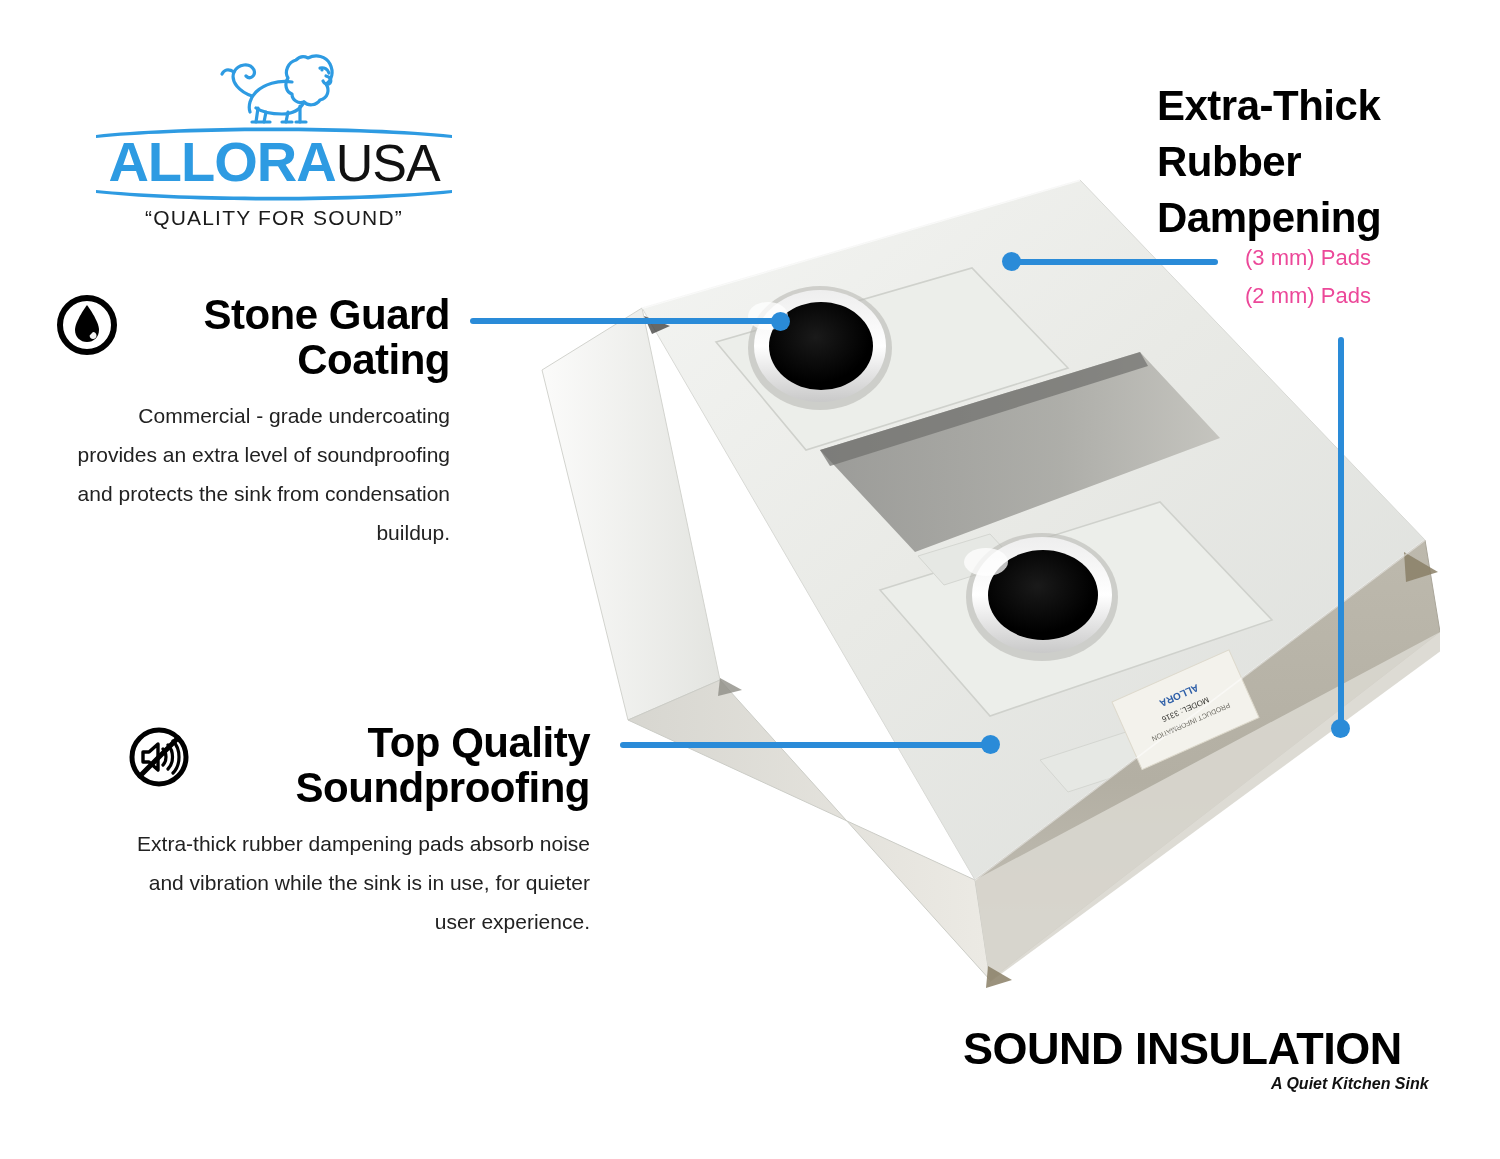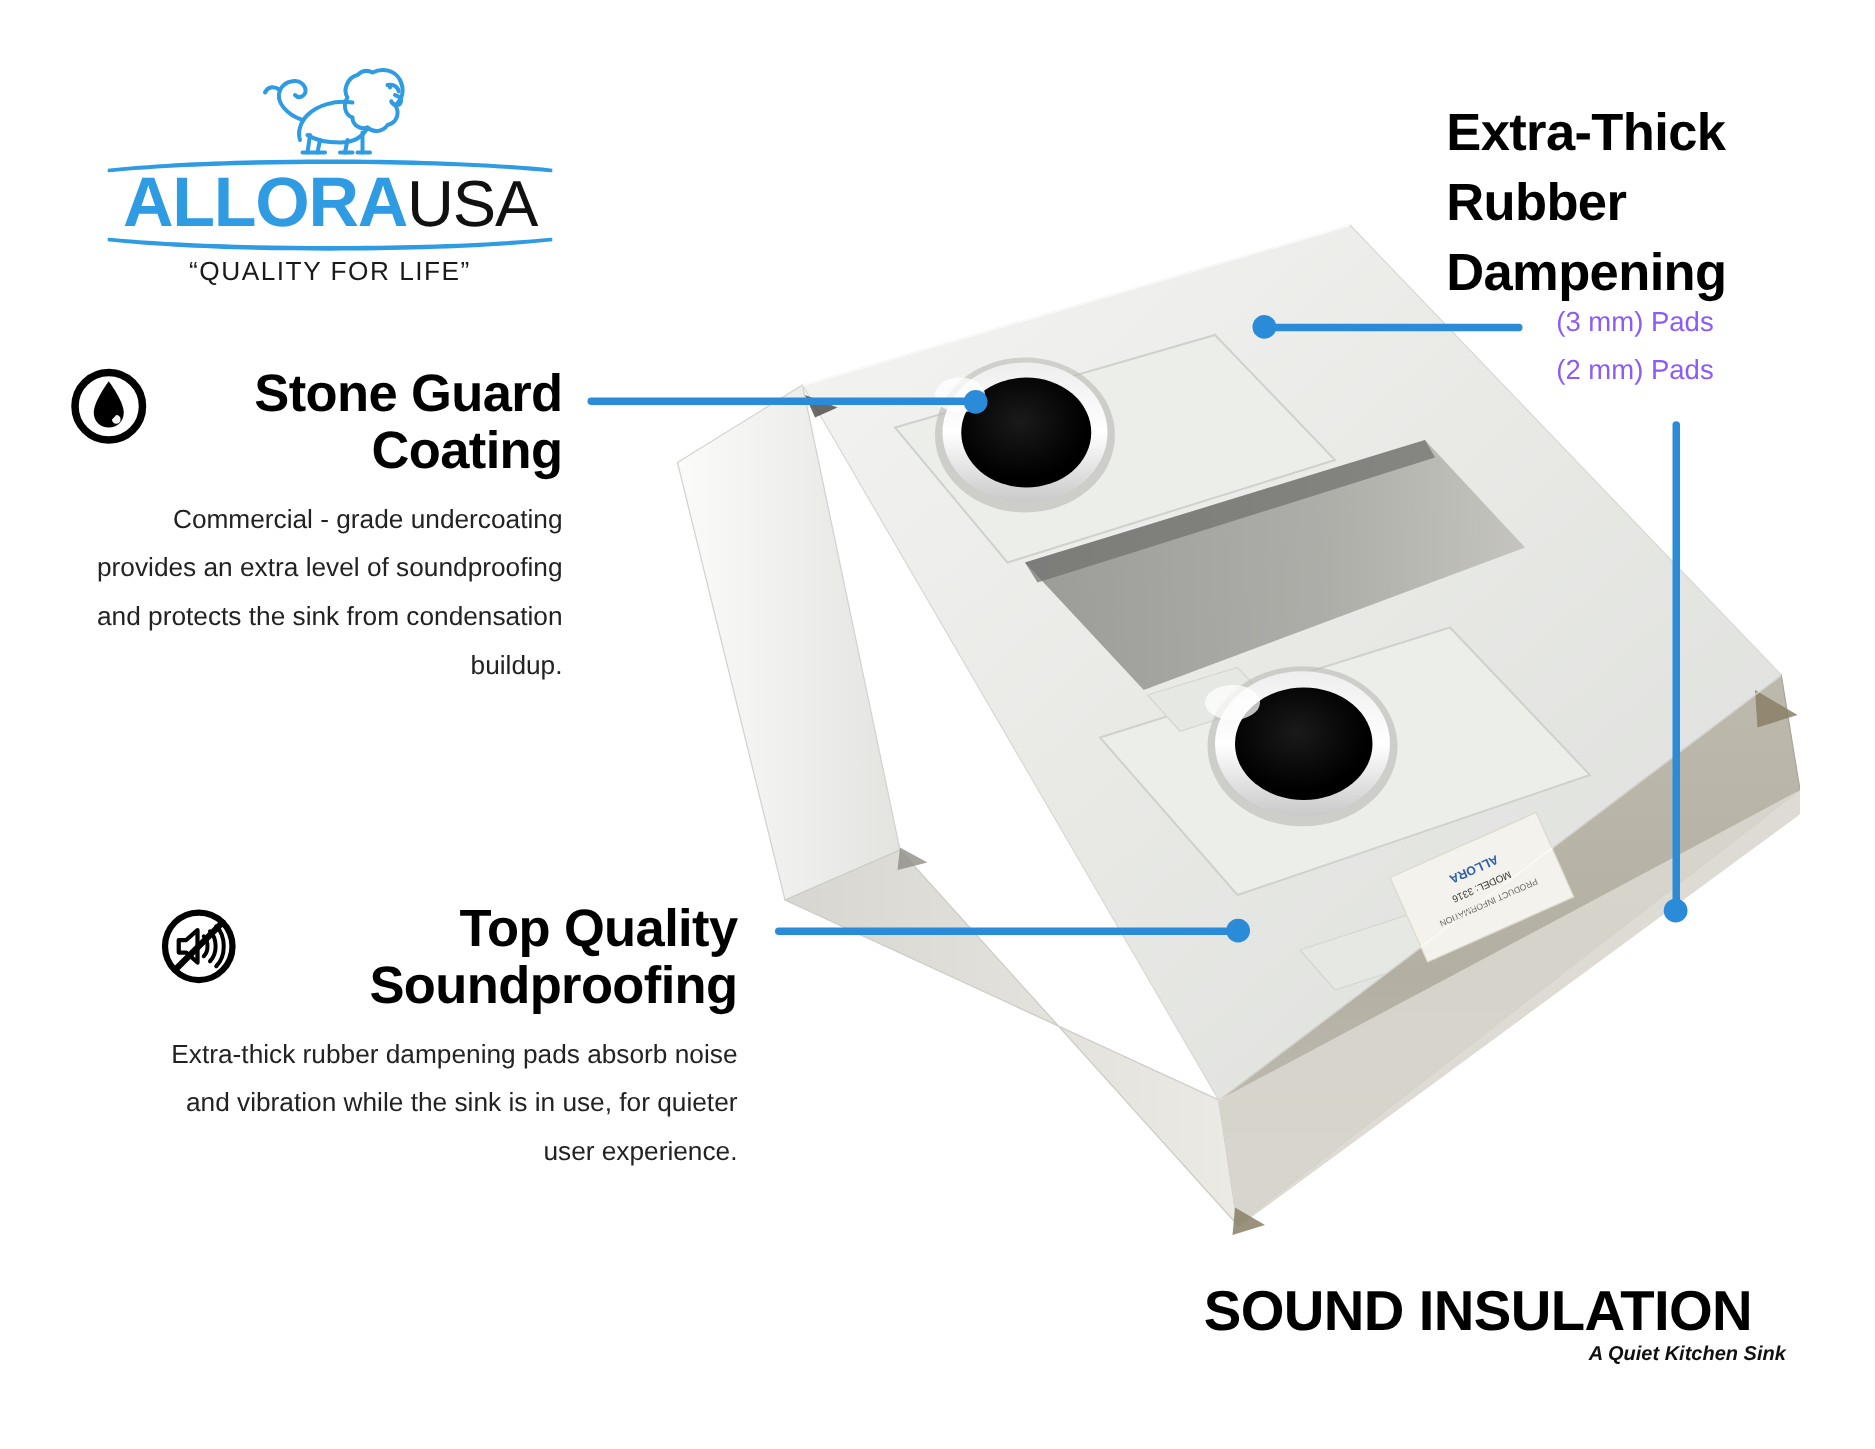--- a/index.html
+++ b/index.html
@@ -15,21 +15,21 @@
     position: relative;
     width: 1500px;
     height: 1159px;
     background: #ffffff;
     overflow: hidden;
   }
 
   
   #logo-block {
     position: absolute;
-    left: 84px;
+    left: 94px;
     top: 48px;
     width: 360px;
     height: 195px;
   }
   #logo-lion {
     position: absolute;
     left: 118px;
     top: 0px;
     width: 132px;
     height: 78px;
@@ -137,21 +137,21 @@
     width: 320px;
     font-size: 42px;
     font-weight: bold;
     line-height: 56px;
     letter-spacing: -0.5px;
     color: #000;
   }
   .pad-label {
     position: absolute;
     font-size: 22px;
-    color: #8b5cf6;
+    color: #ec4899;
     white-space: nowrap;
   }
   #pad-3mm { left: 1245px; top: 245px; }
   #pad-2mm { left: 1245px; top: 283px; }
 
   
   #footer-title {
     position: absolute;
     left: 963px;
     top: 1023px;
@@ -327,21 +327,21 @@
     </svg>
 
     <div id="logo-wordmark">
       <span class="logo-allora">ALLORA</span><span class="logo-usa">USA</span>
     </div>
 
     <svg id="logo-swoosh-bottom" viewBox="0 0 356 14" preserveAspectRatio="none" xmlns="http://www.w3.org/2000/svg">
       <path d="M0,3 C90,13 266,13 356,3 L356,0 C266,9 90,9 0,0 Z" fill="#2e9be2"></path>
     </svg>
 
-    <div id="logo-tagline">“QUALITY FOR LIFE”</div>
+    <div id="logo-tagline">“QUALITY FOR SOUND”</div>
   </div>
 
   <div class="feature" id="feature-sound">
     <div class="feature-head">
       <svg class="feature-icon" viewBox="0 0 62 62" xmlns="http://www.w3.org/2000/svg">
         <circle cx="31" cy="31" r="27" fill="none" stroke="#000000" stroke-width="5"></circle>
 
         <path d="M15,26 L15,36 L21,36 L30,44 L30,18 L21,26 Z" fill="none" stroke="#000000" stroke-width="3.4" stroke-linejoin="round"></path>
 
         <path d="M35,23 C39,27 39,35 35,39" fill="none" stroke="#000000" stroke-width="3.2" stroke-linecap="round"></path>

